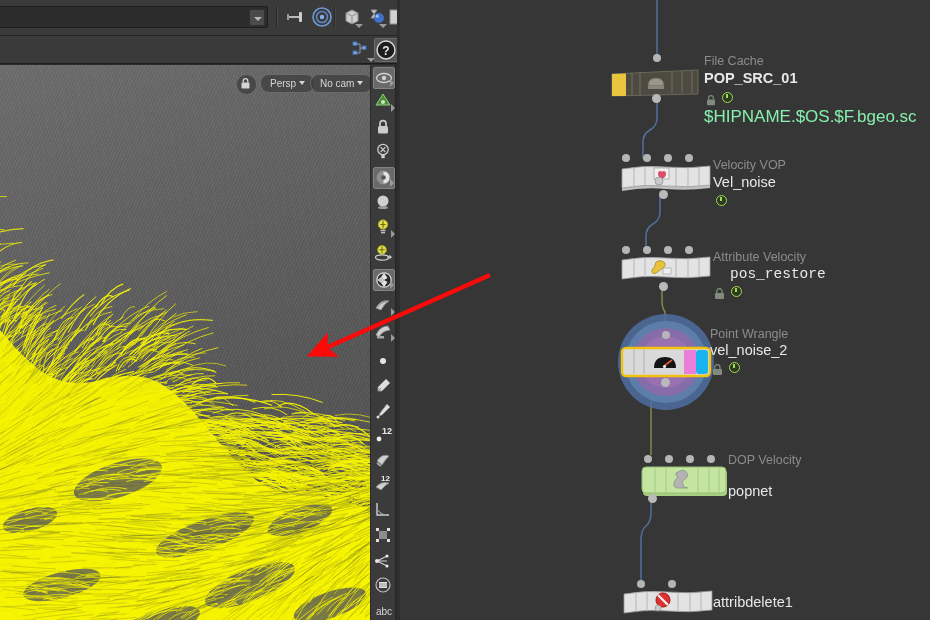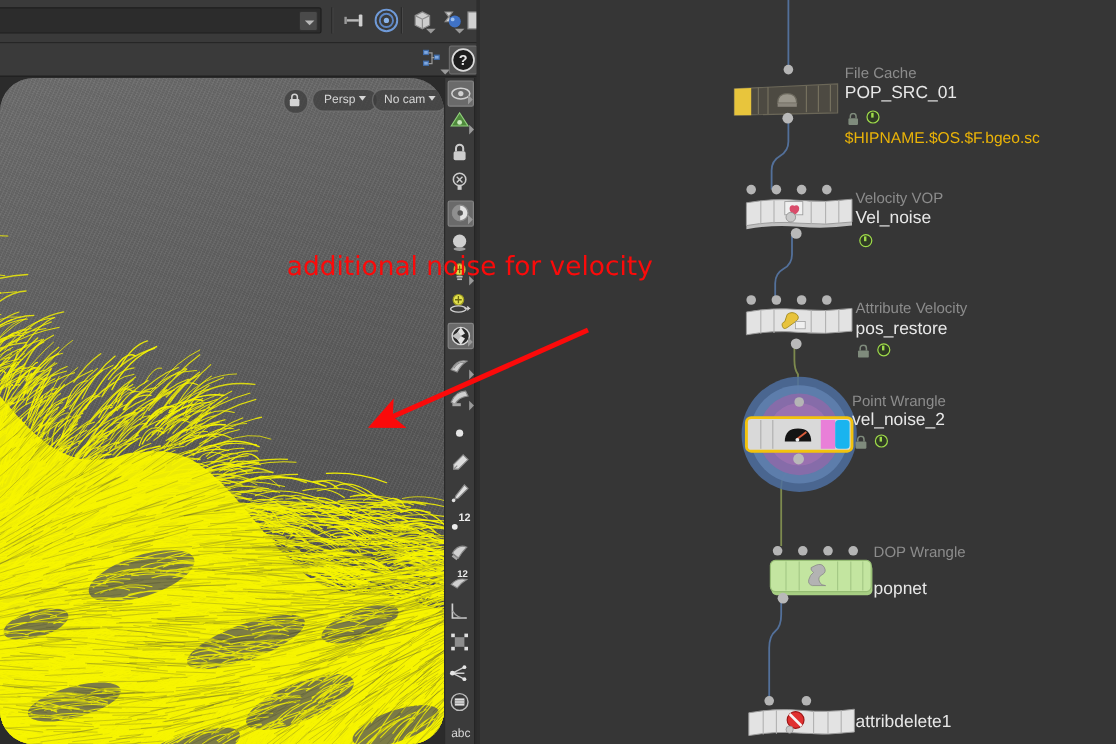--- a/index.html
+++ b/index.html
@@ -99,21 +99,20 @@
   }
 
   
   #viewport {
     position: absolute;
     left: 0; top: 65px;
     width: 370px;
     height: 555px;
     overflow: hidden;
     background: #585858;
-    border-radius: 28px;
   }
   #vp-surface {
     position: absolute;
     inset: 0;
     background:
       repeating-linear-gradient(115deg, rgba(255,255,255,0.035) 0px, rgba(255,255,255,0.035) 1px, rgba(0,0,0,0.04) 1px, rgba(0,0,0,0.04) 3px),
       repeating-linear-gradient(25deg, rgba(255,255,255,0.02) 0px, rgba(255,255,255,0.02) 1px, rgba(0,0,0,0.03) 1px, rgba(0,0,0,0.03) 2px),
       linear-gradient(160deg, #6e6e6e 0%, #636363 30%, #585858 60%, #4e4e4e 100%);
   }
   #vp-fur { position:absolute; inset:0; }
@@ -198,22 +197,22 @@
     white-space: nowrap;
   }
   .nlabel-name {
     position: absolute;
     color: #e8e8e8;
     font-size: 14.5px;
     white-space: nowrap;
   }
   .nlabel-file {
     position: absolute;
-    color: #eab308;
-    font-size: 13px;
+    color: #86efac;
+    font-size: 17px;
     white-space: nowrap;
   }
   .port {
     position: absolute;
     width: 8px; height: 8px;
     background: #b5b5b5;
     border-radius: 50%;
   }
   .port.out { width: 9px; height: 9px; background: #b9b9b9; }
 
@@ -588,21 +587,21 @@
       <svg width="96" height="40" viewBox="0 0 96 40" style="position:absolute;left:0;top:16px;">
         <path d="M4 8 L90 4 L90 28 L4 30 Z" fill="#4d4a42" stroke="#6b6758" stroke-width="1"></path>
         <path d="M4 8 L18 7.4 L18 30 L4 30 Z" fill="#e8c53c"></path>
         <path d="M24 7 L24 29 M32 6.6 L32 29 M64 5.5 L64 27.5 M74 5.2 L74 27.2 M84 4.8 L84 27" stroke="#75705e" stroke-width="1"></path>
         <path d="M40 20 q0 -8 8 -8 q8 0 8 8 z" fill="#9a968b" stroke="#6a675c"></path>
         <rect x="40" y="20" width="16" height="3" fill="#8a867c"></rect>
       </svg>
       <div class="port out" style="left:44px;top:44px;"></div>
 
       <div class="nlabel-type" style="left:96px;top:4px;">File Cache</div>
-      <div class="nlabel-name" style="left:96px;top:20px;">POP_SRC_01</div>
+      <div class="nlabel-name" style="left:96px;top:20px;font-weight:bold;">POP_SRC_01</div>
       <div class="flag-lock" style="left:98px;top:42px;">
         <svg width="10" height="11" viewBox="0 0 10 11">
           <rect x="1" y="4.6" width="8" height="5.6" rx="1" fill="#7f8b7c"></rect>
           <path d="M2.6 4.6 V3 a2.4 2.4 0 0 1 4.8 0 V4.6" fill="none" stroke="#7f8b7c" stroke-width="1.2"></path>
         </svg>
       </div>
       <div class="flag-display" style="left:114px;top:42px;"></div>
       <div class="nlabel-file" style="left:96px;top:57px;">$HIPNAME.$OS.$F.bgeo.sc</div>
     </div>
 
@@ -633,21 +632,21 @@
       <div class="port" style="left:67px;top:4px;"></div>
       <svg width="102" height="40" viewBox="0 0 102 40" style="position:absolute;left:-4px;top:14px;">
         <path d="M8 4 Q30 0 52 2 Q74 4 96 1 L96 20 Q74 23 52 21 Q30 19 8 23 Z" fill="#e3e3e3" stroke="#9a9a9a" stroke-width="0.8"></path>
         <path d="M20 2.6 L20 22 M31 2.1 L31 21.4 M62 2.4 L62 21.6 M74 2.6 L74 21.6 M85 1.8 L85 20.8" stroke="#b0b0b0" stroke-width="0.9"></path>
         <path d="M42 6 q4 -3 8 0 q3 3 -1 6 l-7 5 q-3 2 -4 -1 q-1 -3 2 -4 z" fill="#e8c33c" stroke="#9c8418" stroke-width="0.7"></path>
         <rect x="49" y="12" width="8" height="6" fill="#f0f0f0" stroke="#9a9a9a" stroke-width="0.6"></rect>
       </svg>
       <div class="port out" style="left:41px;top:40px;"></div>
 
       <div class="nlabel-type" style="left:95px;top:8px;">Attribute Velocity</div>
-      <div class="nlabel-name" style="left:95px;top:24px;">pos_restore</div>
+      <div class="nlabel-name" style="left:112px;top:24px;font-family:Liberation Mono, monospace;">pos_restore</div>
       <div class="flag-lock" style="left:96px;top:44px;">
         <svg width="11" height="12" viewBox="0 0 11 12">
           <rect x="1" y="5" width="9" height="6" rx="1" fill="#7f8b7c"></rect>
           <path d="M2.8 5 V3.2 a2.6 2.6 0 0 1 5.2 0 V5" fill="none" stroke="#7f8b7c" stroke-width="1.3"></path>
         </svg>
       </div>
       <div class="flag-display" style="left:113px;top:44px;"></div>
     </div>
 
     <div class="node" style="left:216px;top:310px;">
@@ -686,39 +685,38 @@
       <div class="port" style="left:68px;top:7px;"></div>
       <div class="port" style="left:89px;top:7px;"></div>
       <svg width="110" height="42" viewBox="0 0 110 42" style="position:absolute;left:22px;top:17px;">
         <rect x="3" y="5" width="84" height="26" rx="4" fill="#a7cf83"></rect>
         <rect x="2" y="2" width="84" height="26" rx="4" fill="#c3e5a0" stroke="#96bd74" stroke-width="1"></rect>
         <path d="M15 3 L15 27 M26 3 L26 27 M58 3 L58 27 M69 3 L69 27 M79 3 L79 27" stroke="#a5c986" stroke-width="1"></path>
         <path d="M40 6 q5 -2 7 2 q2 4 -2 6 q-4 2 -2 6 q1 3 5 3 l-11 0 q-4 -1 -3 -5 q1 -4 4 -6 q-3 -2 -2 -4 z" fill="#b3b3b3" stroke="#8a8a8a" stroke-width="0.7"></path>
       </svg>
       <div class="port out" style="left:30px;top:46px;"></div>
 
-      <div class="nlabel-type" style="left:110px;top:5px;">DOP Wrangle</div>
+      <div class="nlabel-type" style="left:110px;top:5px;">DOP Velocity</div>
       <div class="nlabel-name" style="left:110px;top:35px;">popnet</div>
     </div>
 
     <div class="node" style="left:220px;top:578px;">
       <div class="port" style="left:17px;top:2px;"></div>
       <div class="port" style="left:48px;top:2px;"></div>
       <svg width="102" height="40" viewBox="0 0 102 40" style="position:absolute;left:-4px;top:12px;">
         <path d="M8 4 Q30 0 52 2 Q74 4 96 1 L96 20 Q74 23 52 21 Q30 19 8 23 Z" fill="#e3e3e3" stroke="#9a9a9a" stroke-width="0.8"></path>
         <path d="M20 2.6 L20 22 M31 2.1 L31 21.4 M62 2.4 L62 21.6 M74 2.6 L74 21.6 M85 1.8 L85 20.8" stroke="#b0b0b0" stroke-width="0.9"></path>
         <circle cx="47" cy="10" r="7" fill="#e03030" stroke="#9c1616" stroke-width="1"></circle>
         <path d="M42 5 L52 15" stroke="#f5f5f5" stroke-width="2.2"></path>
         <circle cx="42" cy="18" r="3" fill="#c9c9c9" stroke="#8f8f8f" stroke-width="0.6"></circle>
       </svg>
       <div class="nlabel-name" style="left:93px;top:16px;">attribdelete1</div>
     </div>
   </div>
 
-  <div id="annotation-text">additional noise for velocity</div>
   <svg id="annotation-arrow" width="220" height="115" viewBox="0 0 220 115">
     <defs>
       <marker id="redArrowHead" markerWidth="7" markerHeight="7" refX="5.6" refY="3.2" orient="auto">
         <path d="M0,0 L7,3.2 L0,6.4 L1.6,3.2 Z" fill="#fb0a0a"></path>
       </marker>
     </defs>
     <line x1="200" y1="17" x2="22" y2="96" stroke="#fb0a0a" stroke-width="4.2" marker-end="url(#redArrowHead)"></line>
   </svg>
 
 </div>

